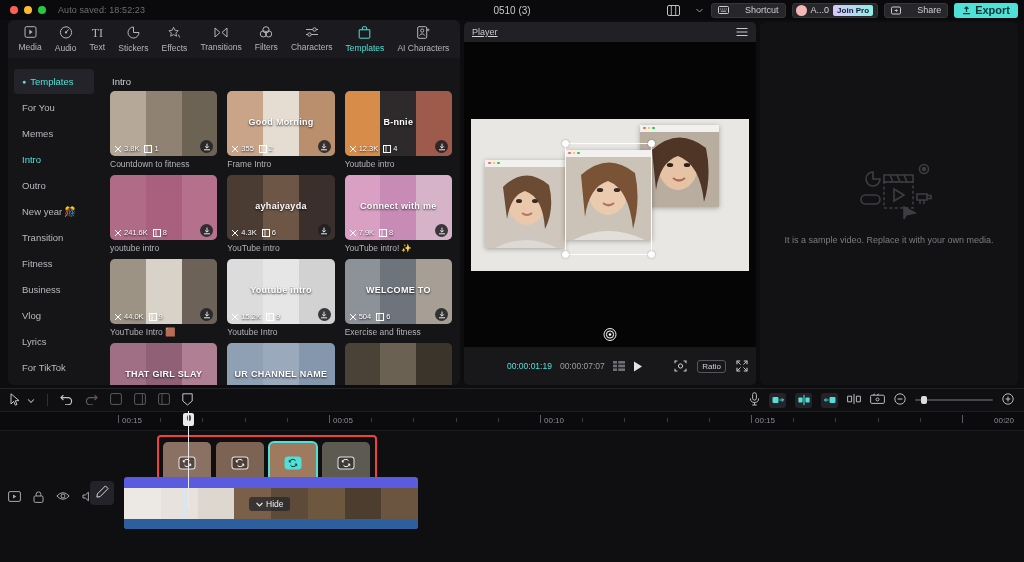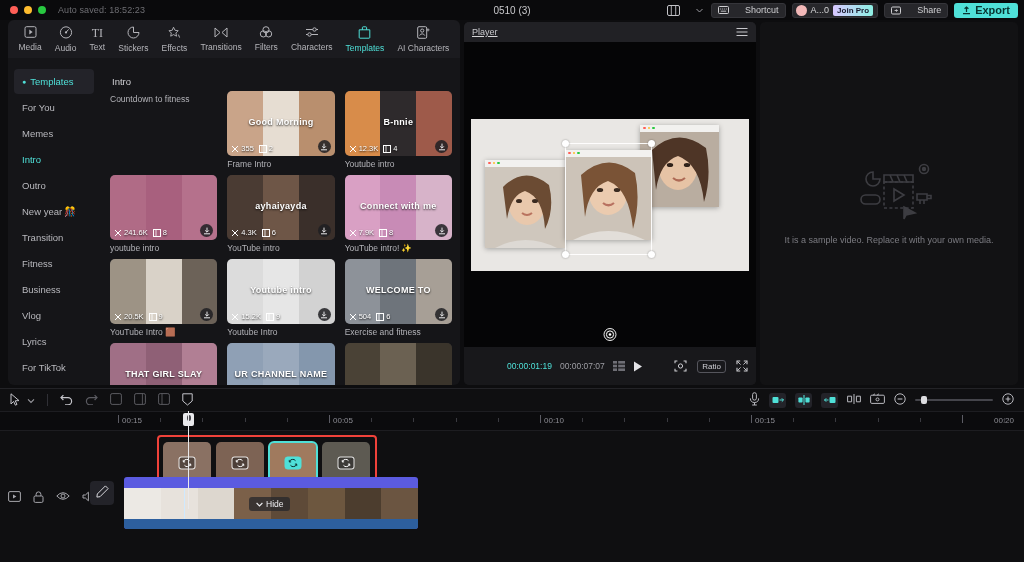--- a/index.html
+++ b/index.html
@@ -495,20 +495,47 @@
       <div class="cat">
           <span>For TikTok</span>
         </div>
       <div class="cat" style="opacity:.45"></div>
     </div>
 
     <div class="gridwrap">
       <div class="sect-title">Intro</div>
       <div class="grid" id="tgrid">
           <div class="card">
+            <div class="thumb">
+              <div class="imgs">
+                <div style="background:#b5a898"></div>
+                <div style="background:#8f8272"></div>
+                <div style="background:#6d6355"></div>
+              </div>
+              <div class="stats">
+                <span>
+                  <svg width="8" height="8" viewBox="0 0 8 8">
+                    <path d="M1 1 L7 7 M7 1 L1 7" stroke="#fff" stroke-width="1"></path>
+                  </svg>
+                  <em style="font-style:normal">3.8K</em>
+                </span>
+                <span>
+                  <svg width="8" height="8" viewBox="0 0 8 8">
+                    <rect x="0.5" y="0.5" width="7" height="7" fill="none" stroke="#fff"></rect>
+                    <path d="M3 0.5 V7.5" stroke="#fff" stroke-width="0.8"></path>
+                  </svg>
+                  <em style="font-style:normal">1</em>
+                </span>
+              </div>
+              <div class="dl">
+                <svg width="8" height="8" viewBox="0 0 8 8">
+                  <path d="M4 0.6 V5 M2.2 3.4 L4 5.2 L5.8 3.4 M1 6.8 H7" fill="none" stroke="#e8e8ea" stroke-width="1"></path>
+                </svg>
+              </div>
+            </div>
             <div class="cardlabel">Countdown to fitness</div>
           </div>
           <div class="card">
             <div class="thumb">
               <div class="imgs">
                 <div style="background:#c9a489"></div>
                 <div style="background:#e6ddd2"></div>
                 <div style="background:#b98f6e"></div>
               </div>
               <div class="ov-text">Good Morning</div>
@@ -663,21 +690,21 @@
               <div class="imgs">
                 <div style="background:#9d9385"></div>
                 <div style="background:#d9d2c8"></div>
                 <div style="background:#6c6258"></div>
               </div>
               <div class="stats">
                 <span>
                   <svg width="8" height="8" viewBox="0 0 8 8">
                     <path d="M1 1 L7 7 M7 1 L1 7" stroke="#fff" stroke-width="1"></path>
                   </svg>
-                  <em style="font-style:normal">20.5K</em>
+                  <em style="font-style:normal">44.0K</em>
                 </span>
                 <span>
                   <svg width="8" height="8" viewBox="0 0 8 8">
                     <rect x="0.5" y="0.5" width="7" height="7" fill="none" stroke="#fff"></rect>
                     <path d="M3 0.5 V7.5" stroke="#fff" stroke-width="0.8"></path>
                   </svg>
                   <em style="font-style:normal">9</em>
                 </span>
               </div>
               <div class="dl">

